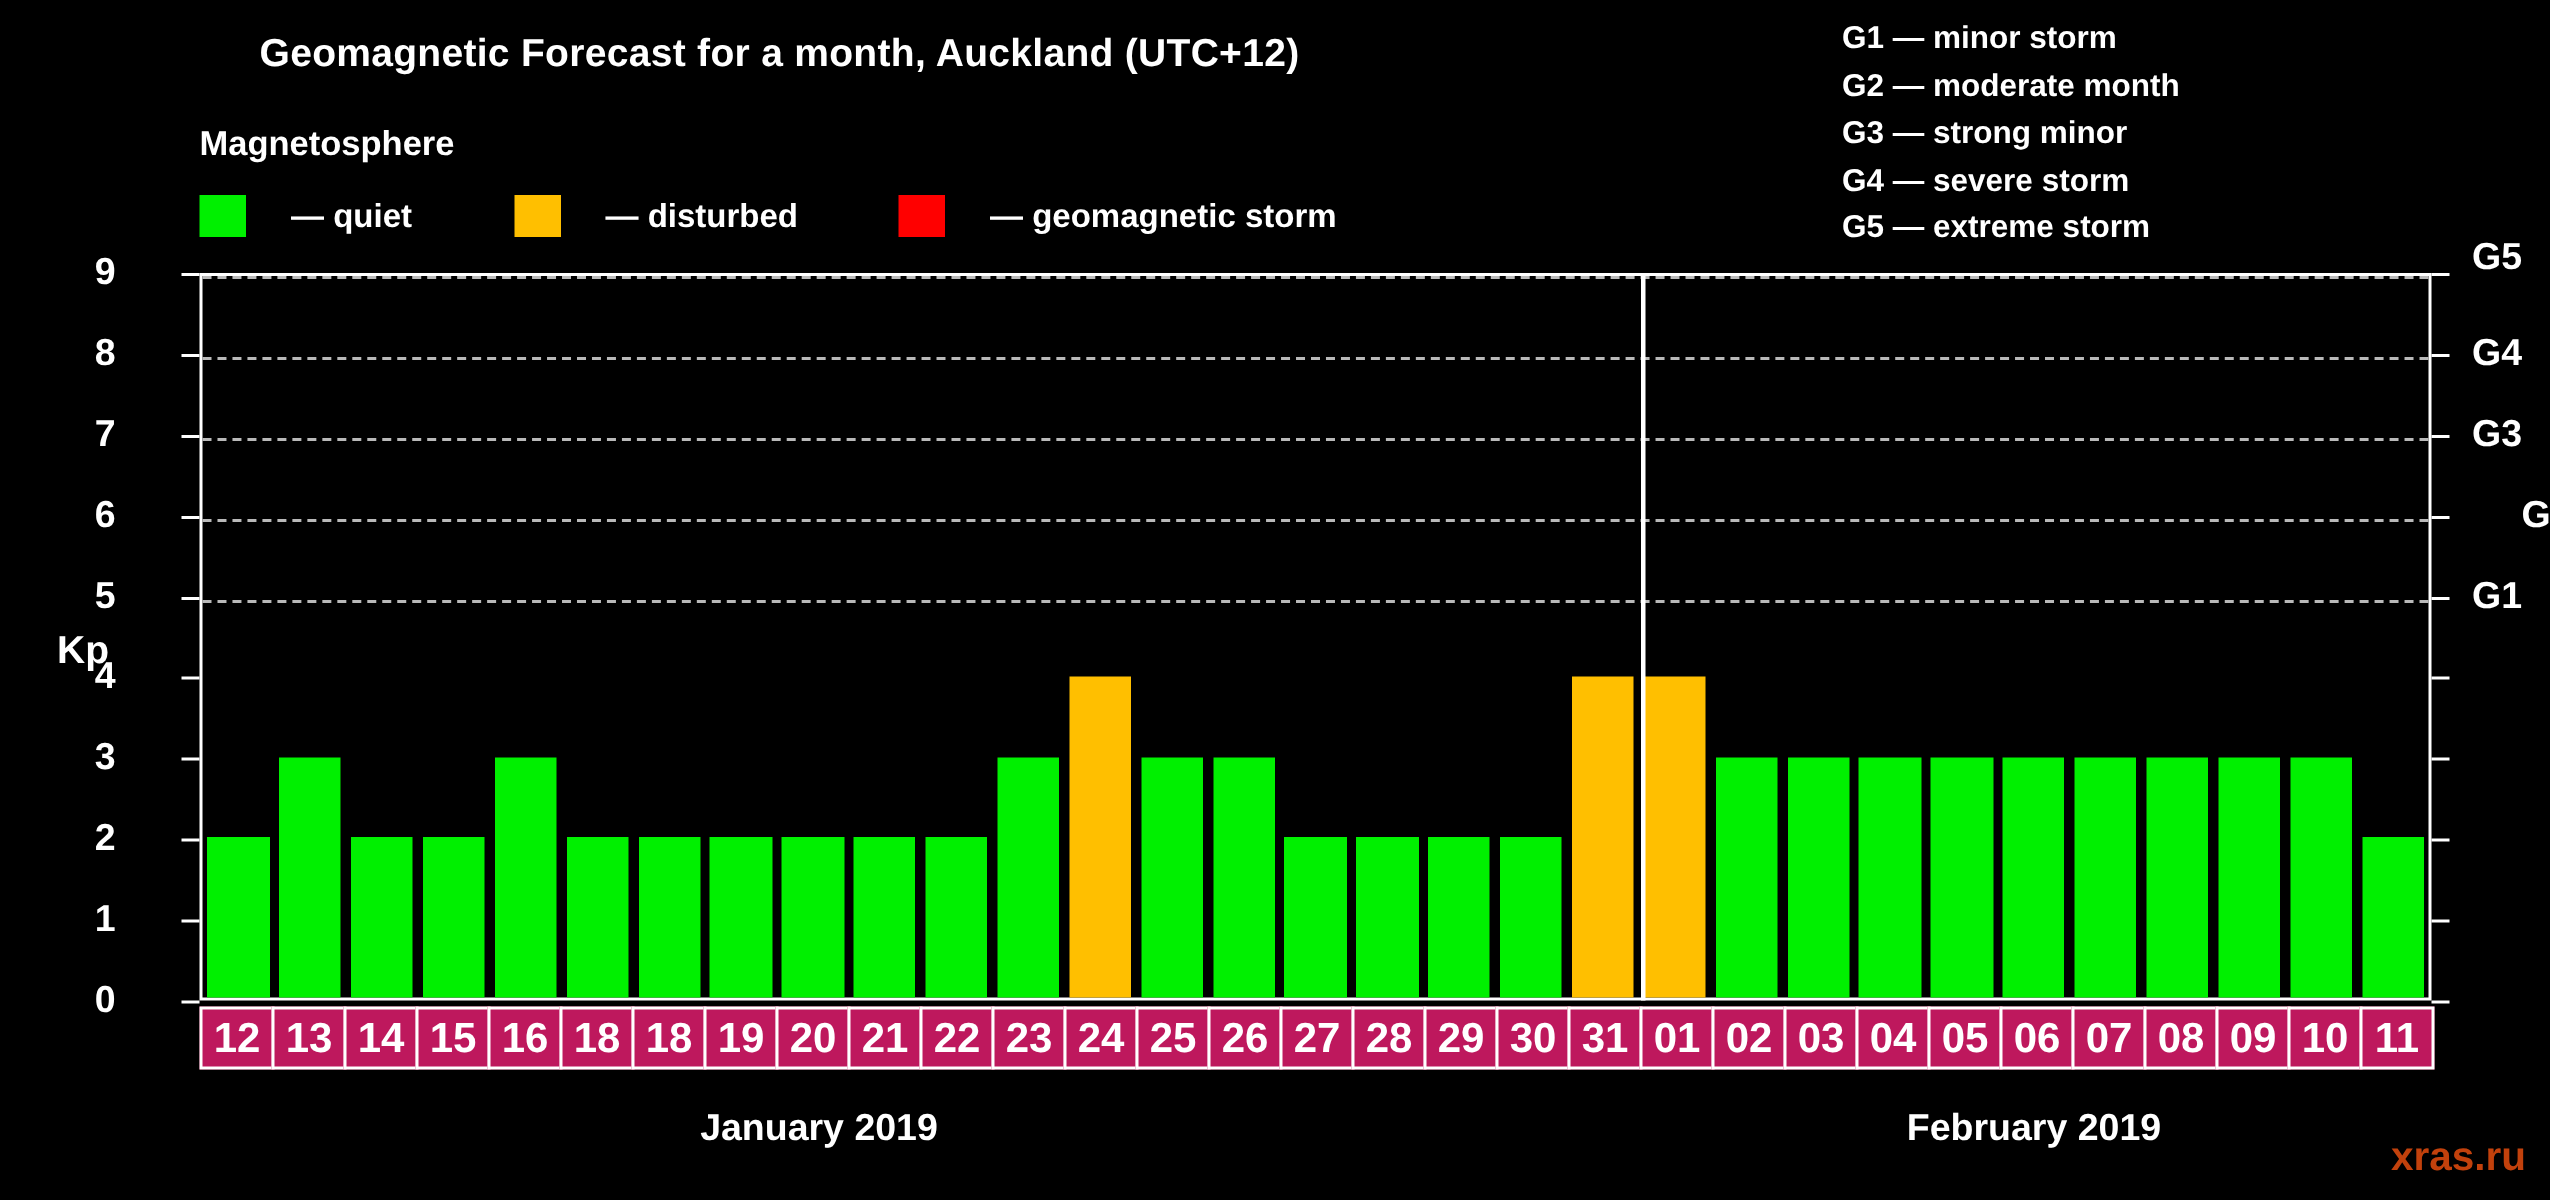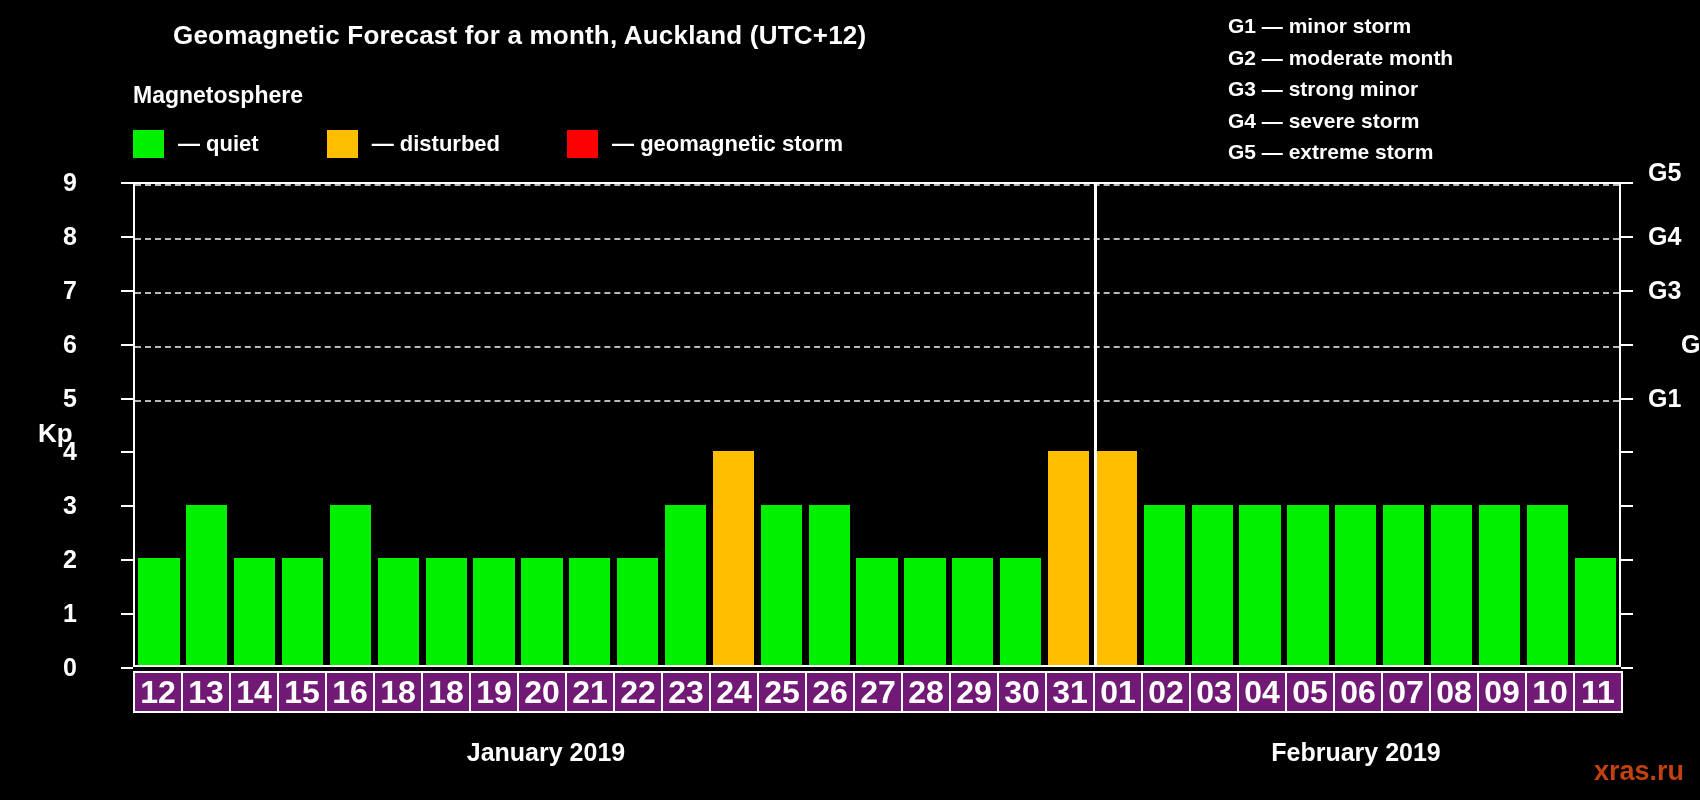--- a/index.html
+++ b/index.html
@@ -4,21 +4,21 @@
 <style>
   html,body{margin:0;padding:0;background:#000;}
   body{width:1700px;height:800px;overflow:hidden;font-family:"Liberation Sans",sans-serif;color:#fff;}
   #stage{position:relative;width:1700px;height:800px;background:#000;}
 
   
   .title{position:absolute;left:133px;top:20px;font-size:26px;font-weight:bold;letter-spacing:.2px;white-space:nowrap;margin-left:40px;}
   .magneto{position:absolute;left:133px;top:82px;font-size:23px;font-weight:bold;white-space:nowrap;}
 
   .legend{position:absolute;left:133px;top:130px;display:flex;align-items:center;gap:0;}
-  .lg-item{display:flex;align-items:center;white-space:nowrap;}
+  .lg-item{display:flex;align-items:center;white-space:nowrap;gap:16px;}
   .lg-sw{width:31px;height:28px;display:inline-block;}
   .lg-tx{font-size:22px;font-weight:bold;margin-left:14px;}
   .lg-gap1{width:68px;}
   .lg-gap2{width:67px;}
 
   .gscale{position:absolute;left:1228px;top:10px;}
   .g-row{font-size:21px;font-weight:bold;line-height:31.5px;white-space:nowrap;}
 
   
   #plot{position:absolute;left:133px;top:182px;width:1488px;height:485px;
@@ -37,21 +37,21 @@
   .ymark{position:absolute;left:121px;width:12px;height:0;border-top:2px solid #fff;}
   .kplab{position:absolute;left:38px;top:418px;font-size:26px;font-weight:bold;}
 
   .gtick{position:absolute;left:1648px;font-size:25px;font-weight:bold;transform:translateY(-50%);white-space:nowrap;}
   .gmark{position:absolute;left:1621px;width:12px;height:0;border-top:2px solid #fff;}
   .gmark2{position:absolute;left:1621px;width:12px;height:0;border-top:2px solid #fff;}
 
   
   #days{position:absolute;left:133px;top:671px;width:1488px;height:42px;display:flex;}
   .daycell{flex:1 1 0;border:2px solid #fff;box-sizing:border-box;margin-right:-2px;
-           display:flex;align-items:center;justify-content:center;font-size:32px;font-weight:bold;background:#701a75;}
+           display:flex;align-items:center;justify-content:center;font-size:28px;font-weight:bold;background:#be185d;}
 
   
   .month{position:absolute;top:738px;font-size:25px;font-weight:bold;white-space:nowrap;}
   #m0{left:0;width:1092px;text-align:center;}
   #m1{left:1092px;width:528px;text-align:center;}
 
   .watermark{position:absolute;right:16px;top:756px;font-size:27px;font-weight:bold;color:#c2410c;}
 </style>
 </head>
 <body>

